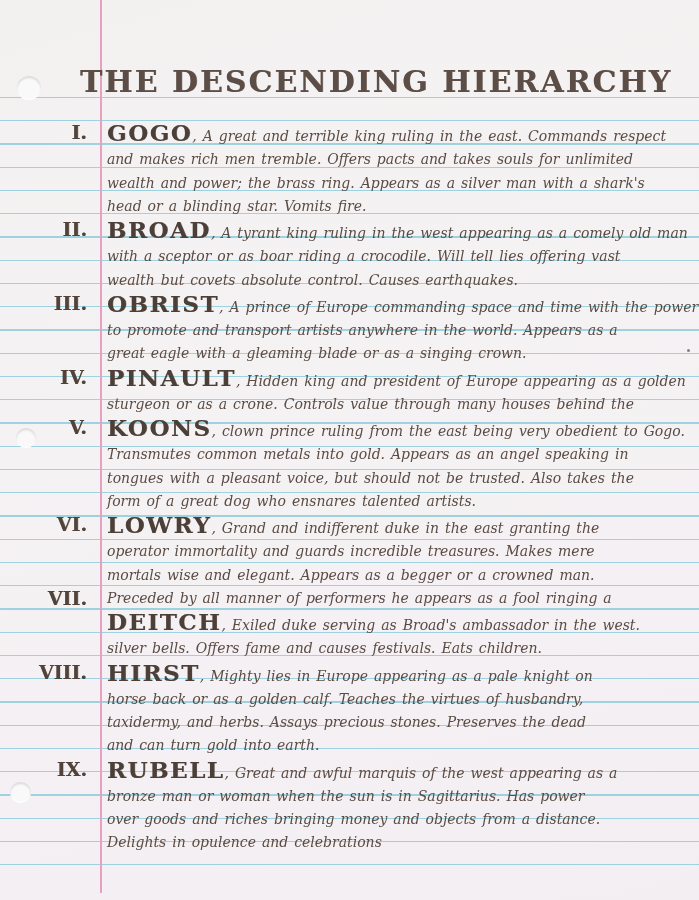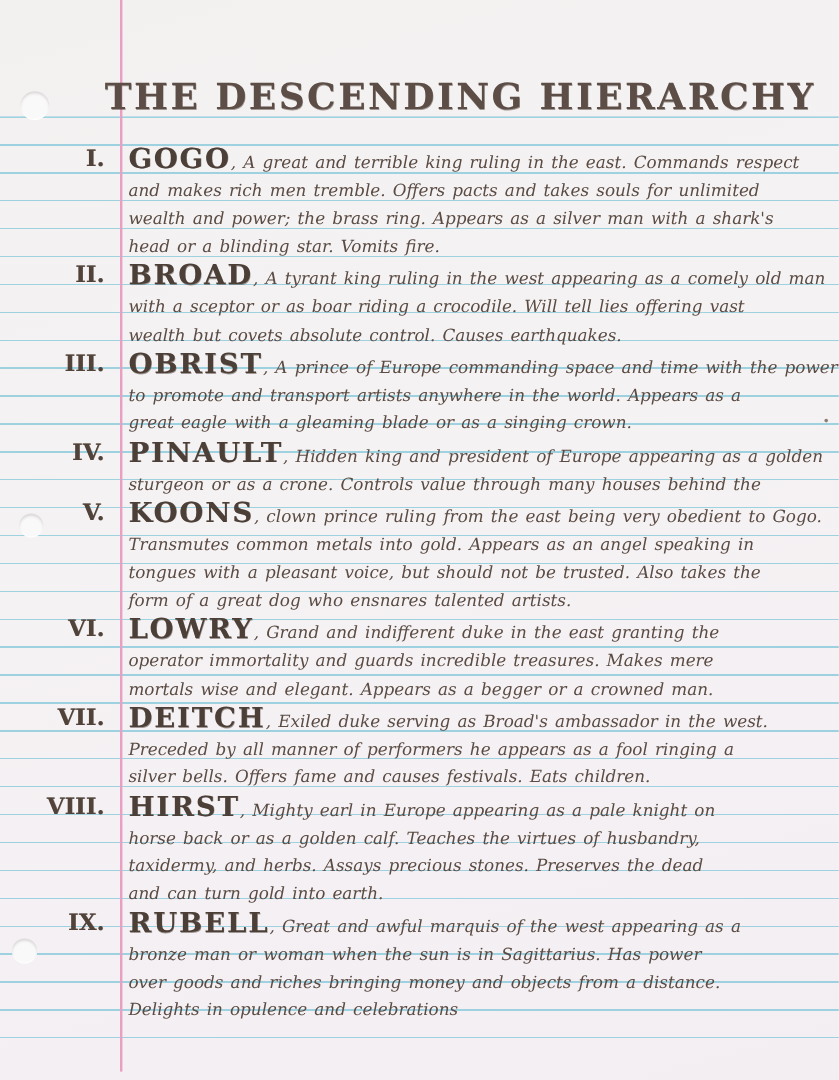--- a/index.html
+++ b/index.html
@@ -43,21 +43,21 @@
     z-index: 3;
   }
   .hole-1 { left: 17px; top: 76px;  width: 24px; height: 24px; }
   .hole-2 { left: 16px; top: 428px; width: 20px; height: 20px; }
   .hole-3 { left: 10px; top: 782px; width: 21px; height: 21px; }
 
   .title {
     position: absolute;
     left: 80px; right: 12px; top: 64px;
     margin: 0;
-    text-align: center;
+    text-align: left;
     font-size: 30px;
     font-weight: bold;
     letter-spacing: 2px;
     color: #5c4e47;
     text-shadow: 0.4px 0.4px 0 rgba(92,78,71,0.55);
     z-index: 4;
     white-space: nowrap;
   }
 
   .entries {
@@ -175,30 +175,30 @@
       <div class="entry-body">
         <div class="line"><span class="name">LOWRY</span><span>, Grand and indifferent duke in the east granting the</span></div>
         <div class="line">operator immortality and guards incredible treasures. Makes mere</div>
         <div class="line">mortals wise and elegant. Appears as a begger or a crowned man.</div>
       </div>
     </section>
 
     <section class="entry">
       <div class="numeral">VII.</div>
       <div class="entry-body">
+        <div class="line">Preceded by all manner of performers he appears as a fool ringing a</div>
         <div class="line"><span class="name">DEITCH</span><span>, Exiled duke serving as Broad's ambassador in the west.</span></div>
-        <div class="line">Preceded by all manner of performers he appears as a fool ringing a</div>
         <div class="line">silver bells. Offers fame and causes festivals. Eats children.</div>
       </div>
     </section>
 
     <section class="entry">
       <div class="numeral">VIII.</div>
       <div class="entry-body">
-        <div class="line"><span class="name">HIRST</span><span>, Mighty earl in Europe appearing as a pale knight on</span></div>
+        <div class="line"><span class="name">HIRST</span><span>, Mighty lies in Europe appearing as a pale knight on</span></div>
         <div class="line">horse back or as a golden calf. Teaches the virtues of husbandry,</div>
         <div class="line">taxidermy, and herbs. Assays precious stones. Preserves the dead</div>
         <div class="line">and can turn gold into earth.</div>
       </div>
     </section>
 
     <section class="entry">
       <div class="numeral">IX.</div>
       <div class="entry-body">
         <div class="line"><span class="name">RUBELL</span><span>, Great and awful marquis of the west appearing as a</span></div>

